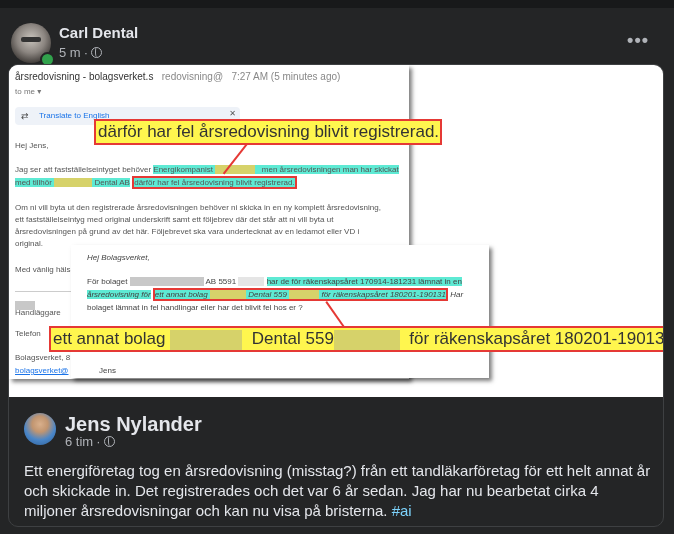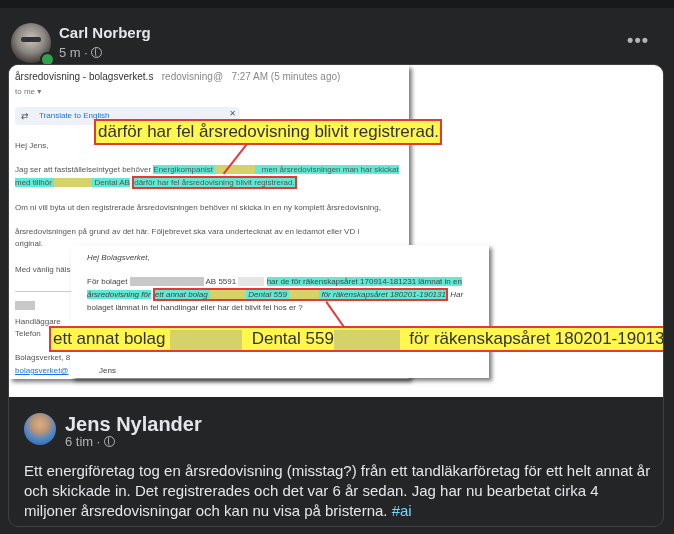--- a/index.html
+++ b/index.html
@@ -37,21 +37,21 @@
 </style>
 </head>
 <body>
 
 <div class="card">
   <div class="header">
     <div class="avatar">
         <div class="glasses"></div>
       </div>
     <div class="online"></div>
-    <div class="name">Carl Norberg</div>
+    <div class="name">Carl Dental</div>
     <div class="meta">
       <span>5 m</span>
       <span>·</span>
       <span class="globe"></span>
     </div>
     <div class="more">•••</div>
   </div>
 
   <div class="shared">
     <div class="image">
@@ -70,26 +70,27 @@
         <div class="row" style="top:76px;">Hej Jens,</div>
         <div class="row" style="top:100px;">
           <span>Jag ser att fastställelseintyget behöver</span>
           <span class="hl"><span>Energikompanist</span> <span class="blury" style="width:40px"></span> &nbsp; <span>men årsredovisningen man har skickat</span></span>
         </div>
         <div class="row" style="top:113px;">
           <span class="hl"><span>med tillhör</span> <span class="blury" style="width:38px"></span> <span>Dental AB</span></span>
           <span class="hl redbox">därför har fel årsredovisning blivit registrerad.</span>
         </div>
         <div class="row" style="top:138px;">Om ni vill byta ut den registrerade årsredovisningen behöver ni skicka in en ny komplett årsredovisning,</div>
+        <div class="row" style="top:150px;">ett fastställelseintyg med original underskrift samt ett följebrev där det står att ni vill byta ut</div>
         <div class="row" style="top:162px;">årsredovisningen på grund av det här. Följebrevet ska vara undertecknat av en ledamot eller VD i</div>
         <div class="row" style="top:174px;">original.</div>
         <div class="row" style="top:200px;">Med vänlig häls</div>
         <div style="position:absolute;left:6px;top:226px;width:60px;height:1px;background:#ccc;"></div>
         <div class="row" style="top:236px;"><span class="blur" style="width:20px"></span></div>
-        <div class="row" style="top:252px;">Handläggare</div>
+        <div class="row" style="top:243px;">Handläggare</div>
         <div class="row" style="top:264px;">Telefon</div>
         <div class="row" style="top:288px;">Bolagsverket, 8</div>
         <div class="row" style="top:301px;color:#1a73e8;text-decoration:underline;">bolagsverket@</div>
       </div>
 
       <div class="email2">
         <div class="row" style="top:8px;font-style:italic;">Hej Bolagsverket,</div>
         <div class="row" style="top:32px;">
           <span>För bolaget</span>
           <span class="blur" style="width:74px"></span>

